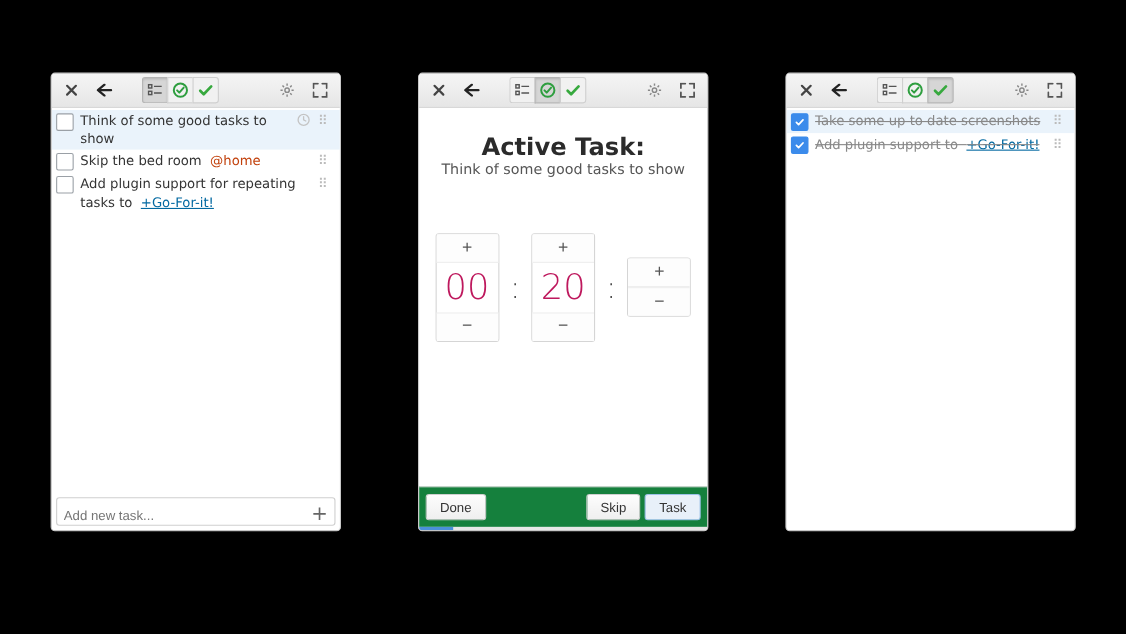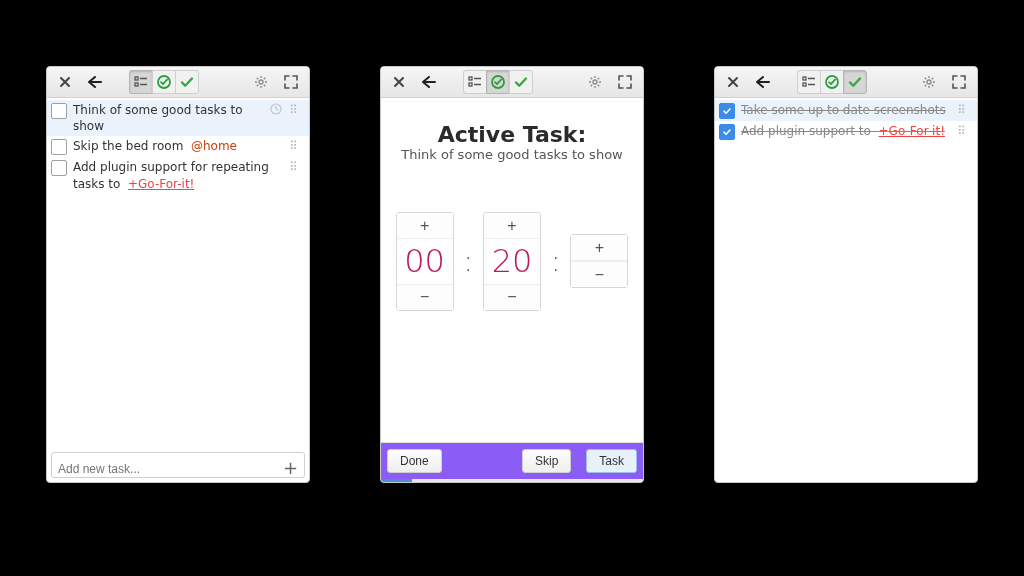--- a/index.html
+++ b/index.html
@@ -18,40 +18,40 @@
   .spacer{flex:1}
   
   .tasks{flex:1;overflow:auto;padding:2px 0}
   .row{display:flex;align-items:flex-start;gap:6px;padding:2px 6px 2px 4px;line-height:1.35}
   .row.selected{background:#eaf3fb}
   .chk{flex:0 0 14px;width:14px;height:14px;border:1px solid #9aa0a6;border-radius:2px;margin-top:1px;display:flex;align-items:center;justify-content:center;background:#fff}
   .chk.checked{background:#3b8beb;border-color:#3b8beb;color:#fff}
   .row-text{flex:1;font-size:12px}
   .row.done .row-text{color:#888;text-decoration:line-through}
   .ctx{color:#c2410c}
-  .link{color:#ef4444;text-decoration:underline}
+  .link{color:#0369a1;text-decoration:underline}
   .grip{flex:0 0 14px;color:#bbb;font-size:12px;line-height:1;margin-top:2px;letter-spacing:1px;cursor:grab}
   .clock{flex:0 0 14px;color:#b7b7b7;display:flex;align-items:center;justify-content:center;margin-top:1px}
   
   .add-row{display:flex;align-items:flex-end;border:1px solid #cfcfcf;border-radius:3px;margin:4px;padding:0 4px;height:24px}
   .add-row input{flex:1;border:none;outline:none;font-size:12px;color:#777;background:transparent}
   .add-plus{font-size:18px;color:#666;line-height:1;padding:0 2px}
   
   .active-body{flex:1;padding:16px 10px 0 10px;display:flex;flex-direction:column;align-items:center}
   .active-title{font-size:22px;font-weight:600;color:#2b2b2b;margin:8px 0 0}
   .active-desc{font-size:13px;color:#555;margin-bottom:50px;text-align:center}
   .timer{display:flex;align-items:center;gap:10px}
   .colon{font-size:28px;color:#444;font-weight:300}
   .seg{width:56px;border:1px solid #d5d5d5;border-radius:3px;display:flex;flex-direction:column;align-items:stretch;text-align:center;background:#fff}
   .seg button{background:#fdfdfd;border:none;height:26px;font-size:16px;color:#555;cursor:pointer}
   .seg .val{font-size:32px;line-height:1.4;color:#be185d;font-weight:300}
   .seg button:first-child{border-bottom:1px solid #eee}
   .seg button:last-child{border-top:1px solid #eee}
   
-  .footer{border-top:1px solid #e1e1e1;padding:6px;display:flex;gap:15px;align-items:center;background:#8b5cf6}
+  .footer{border-top:1px solid #e1e1e1;padding:6px;display:flex;gap:4px;align-items:center;background:#15803d}
   .btn{border:1px solid #cfcfcf;border-radius:3px;background:linear-gradient(#fdfdfd,#efefef);padding:4px 12px;font-size:12px;color:#333;cursor:pointer}
   .btn.active{background:#e8f0f9;border-color:#9cc1e8}
   .progress{height:3px;background:#e8e8e8;width:100%}
   .progress .fill{height:100%;background:#4a90d9;width:12%}
 </style>
 </head>
 <body>
 
 <div class="stage">
 

